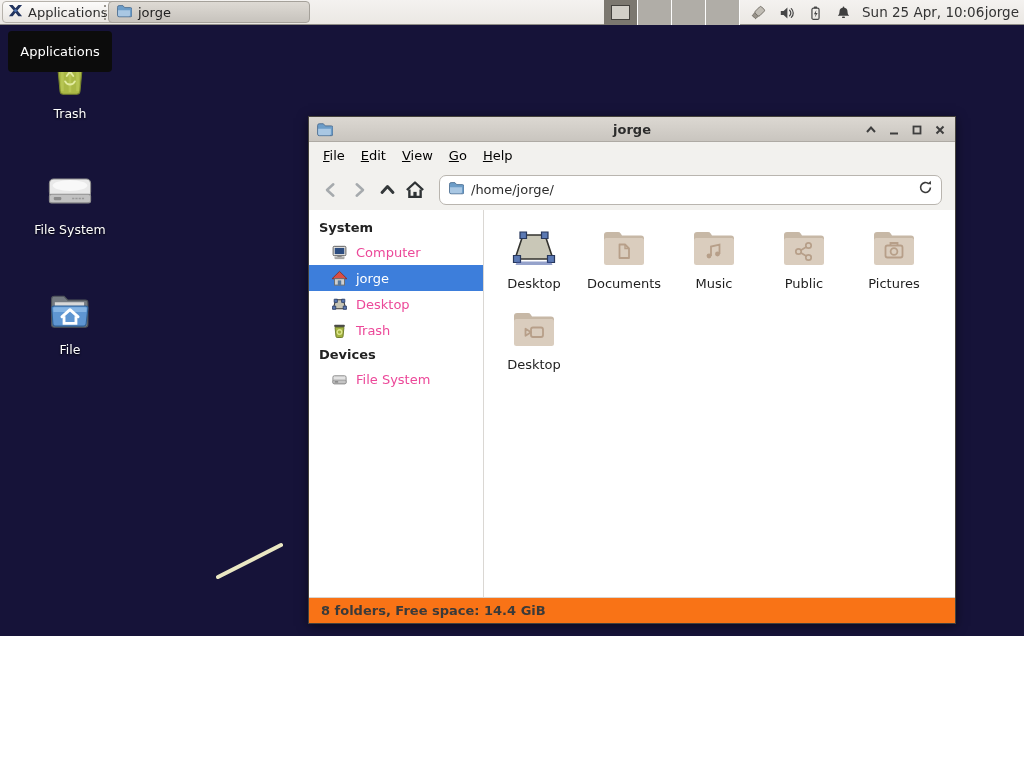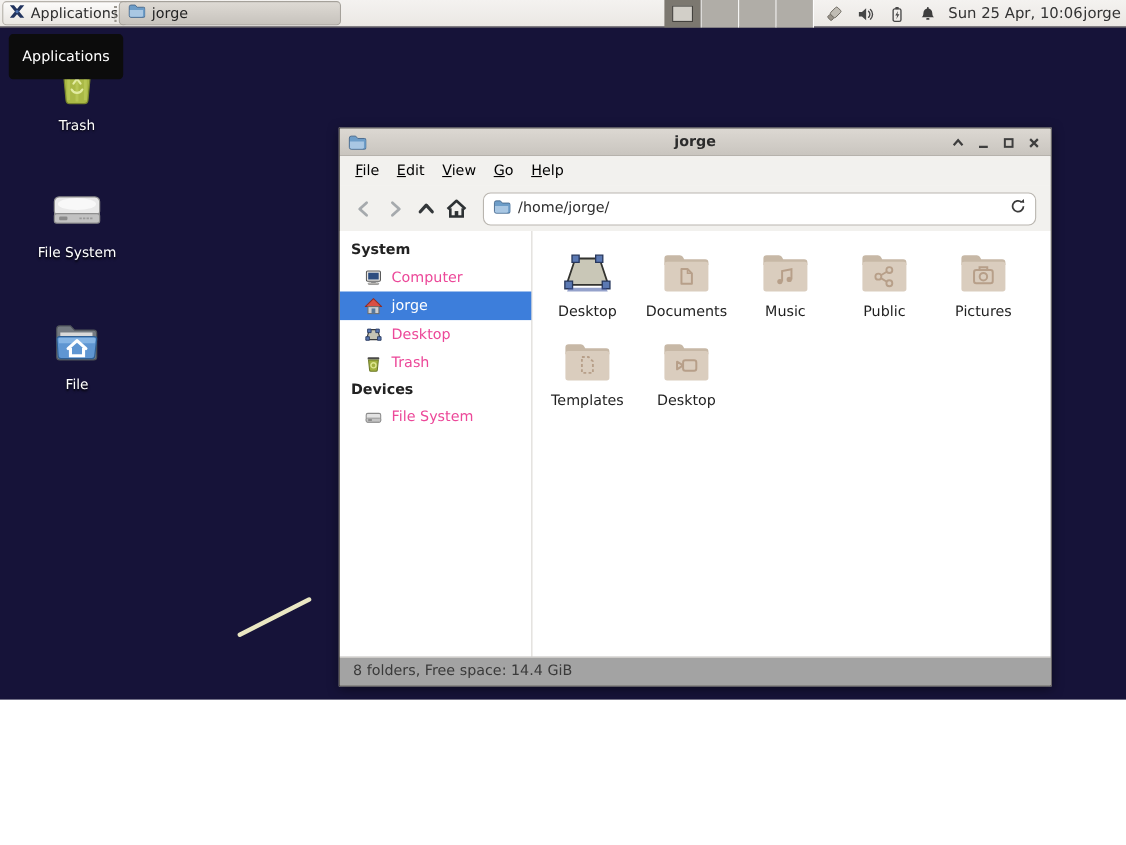--- a/index.html
+++ b/index.html
@@ -81,23 +81,23 @@
   .s-row.sel { background:#3d7edb; color:#fff; }
   .s-row .sic { width:17px; height:17px; flex:0 0 17px; }
 
   .files { position:absolute; left:176px; top:0; right:0; bottom:0; padding:14px 0 0 4px;
            display:grid; grid-template-columns:repeat(5,90px); row-gap:14px; justify-items:center;
            align-content:start; }
   .fcell { width:88px; display:flex; flex-direction:column; align-items:center; }
   .fcell .fimg { width:48px; height:48px; display:flex; align-items:center; justify-content:center; }
   .fcell .flbl { margin-top:4px; font-size:13px; color:#1f1f1f; }
 
-  .statusbar { position:absolute; left:0; bottom:0; right:0; height:26px; background:#a3a3a3;
+  .statusbar { position:absolute; left:0; bottom:0; right:0; height:26px; background:#f97316;
                border-top:1px solid #d8d5d1; font-size:13px; color:#3a3a3a; line-height:25px;
-               padding-left:12px; }
+               padding-left:12px;font-weight:bold; }
 
   
   .deblogo { position:absolute; left:447px; top:660px; width:130px; text-align:center;
              font-family:"DejaVu Serif","Liberation Serif",serif; font-size:40px; color:#fff;
              transform:scaleX(.88); letter-spacing:-1px; }
   .deblogo .iwrap { position:relative; display:inline-block; }
   .deblogo .idot { position:absolute; left:50%; top:1px; width:7px; height:7px; margin-left:-4px;
                    transform:rotate(45deg); }
 
   
@@ -428,30 +428,20 @@
               <path d="M4 8q0-3 3-3h11q1.8 0 2.7 1.4L22 8.6h19q3 0 3 3V14H4z" fill="#c7b8a6"></path>
               <rect x="4" y="11" width="40" height="27" rx="2.5" fill="#dacdbe"></rect>
               <rect x="15.5" y="18.5" width="17" height="12" rx="2" fill="none" stroke="#b79f89" stroke-width="1.8"></rect>
               <path d="M20.5 18.5v-2.5h7v2.5" fill="none" stroke="#b79f89" stroke-width="1.8"></path>
               <circle cx="24" cy="24.5" r="3.4" fill="none" stroke="#b79f89" stroke-width="1.8"></circle>
             </svg>
           </span>
           <span class="flbl">Pictures</span>
         </div>
 
-        <div class="fcell">
-          <span class="fimg">
-            <svg width="48" height="42" viewBox="0 0 48 42">
-              <path d="M4 8q0-3 3-3h11q1.8 0 2.7 1.4L22 8.6h19q3 0 3 3V14H4z" fill="#c7b8a6"></path>
-              <rect x="4" y="11" width="40" height="27" rx="2.5" fill="#dacdbe"></rect>
-              <path d="M19 16.5h6l4 4V31h-10z" fill="none" stroke="#b79f89" stroke-width="1.7" stroke-dasharray="2.6 2.1" stroke-linejoin="round"></path>
-            </svg>
-          </span>
-          <span class="flbl">Templates</span>
-        </div>
 
         <div class="fcell">
           <span class="fimg">
             <svg width="48" height="42" viewBox="0 0 48 42">
               <path d="M4 8q0-3 3-3h11q1.8 0 2.7 1.4L22 8.6h19q3 0 3 3V14H4z" fill="#c7b8a6"></path>
               <rect x="4" y="11" width="40" height="27" rx="2.5" fill="#dacdbe"></rect>
               <rect x="21" y="19.5" width="12" height="9.5" rx="2" fill="none" stroke="#b79f89" stroke-width="1.8"></rect>
               <path d="M21 24.2 15.5 20.8v7z" fill="none" stroke="#b79f89" stroke-width="1.8" stroke-linejoin="round"></path>
             </svg>
           </span>

